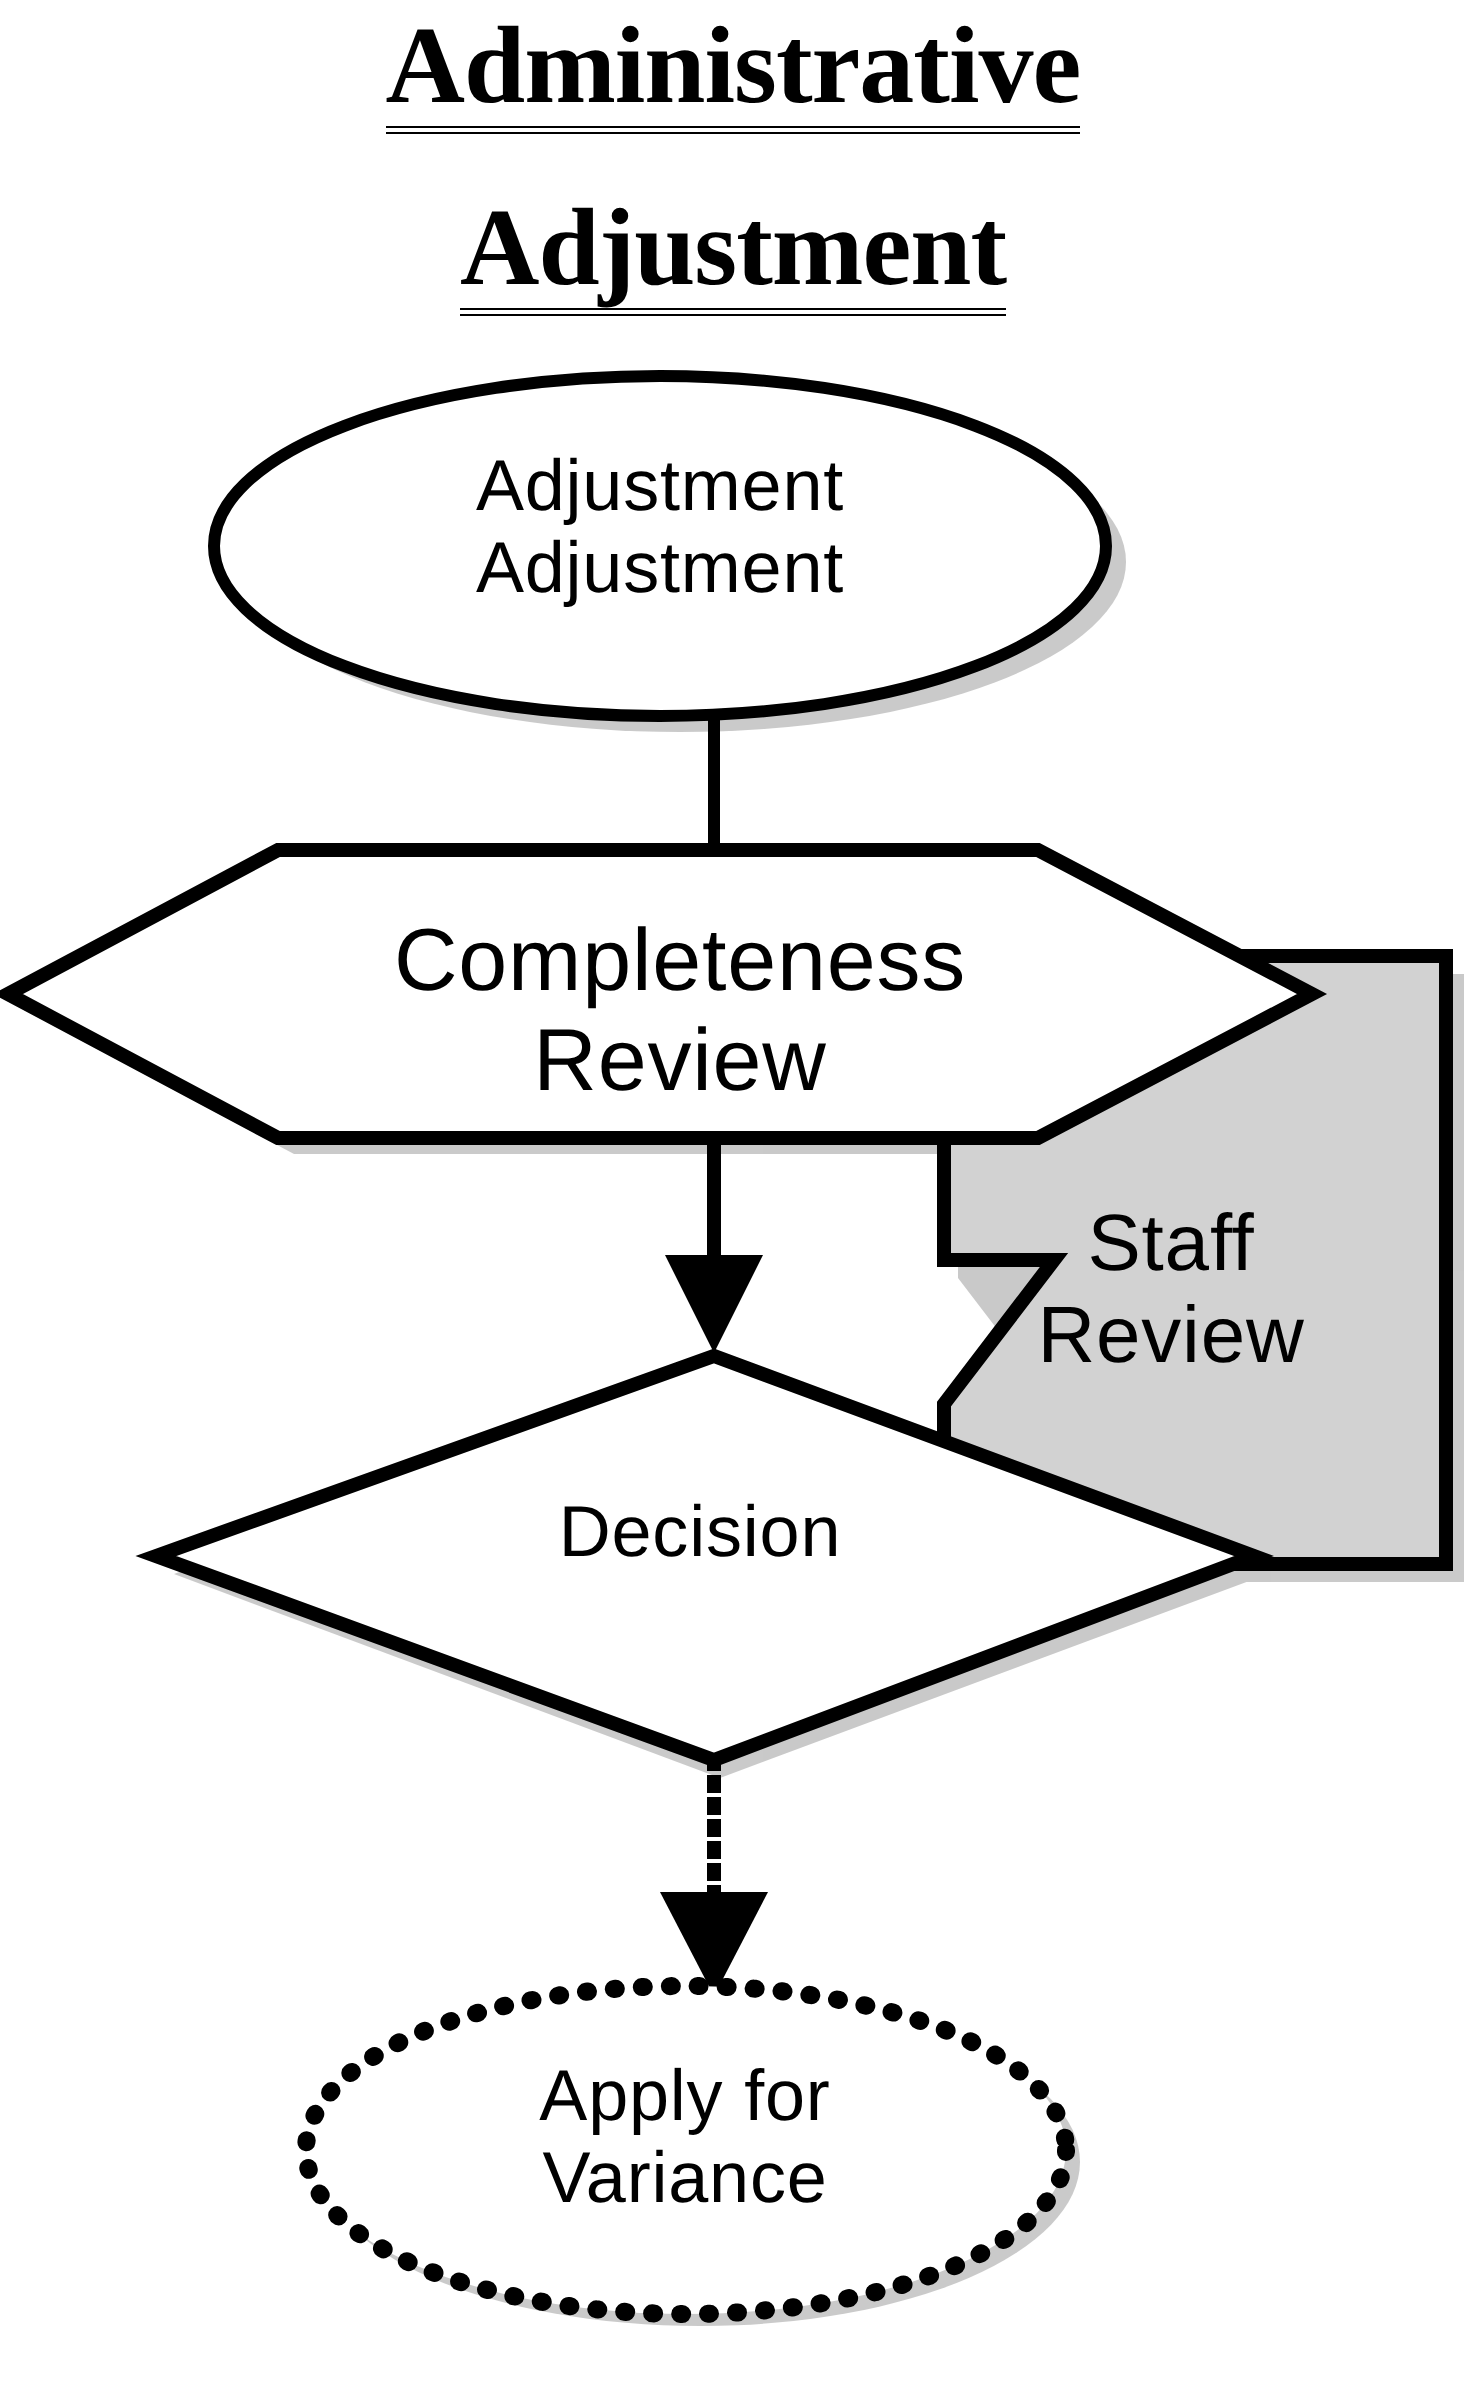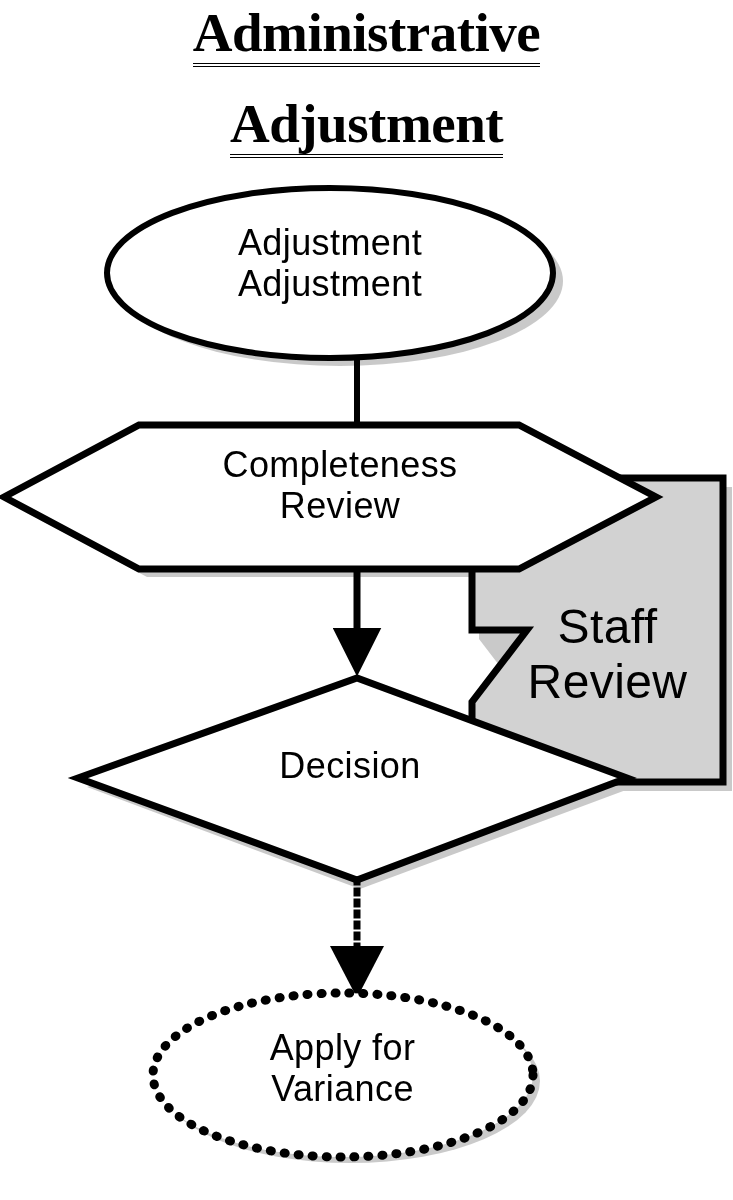--- a/index.html
+++ b/index.html
@@ -65,29 +65,29 @@
     white-space: nowrap;
   }
   #label-application-submittal {
     left: 107px;
     top: 222px;
     width: 446px;
     font-size: 36px;
   }
   #label-completeness-review {
     left: 60px;
-    top: 444px;
+    top: 456px;
     width: 560px;
-    font-size: 36px;
+    font-size: 44px;
   }
   #label-staff-review {
-    left: 500px;
+    left: 478px;
     top: 600px;
     width: 215px;
-    font-size: 48px;
+    font-size: 40px;
   }
   #label-decision {
     left: 110px;
     top: 745px;
     width: 480px;
     font-size: 36px;
   }
   #label-apply-for-variance {
     left: 155px;
     top: 1027px;

